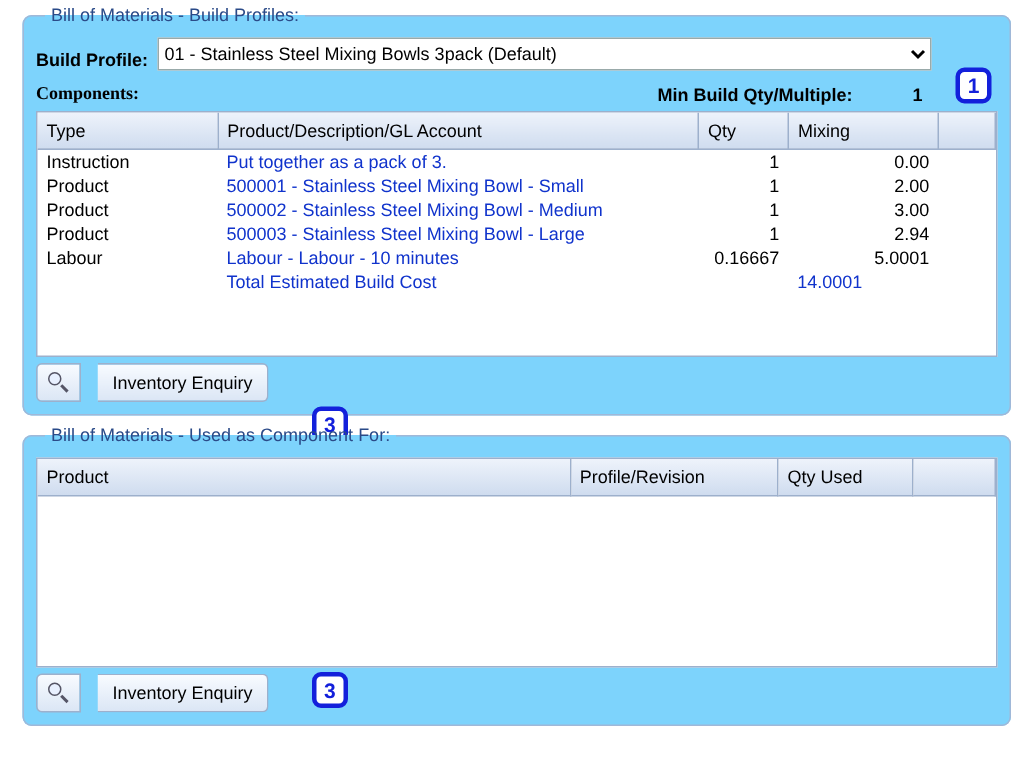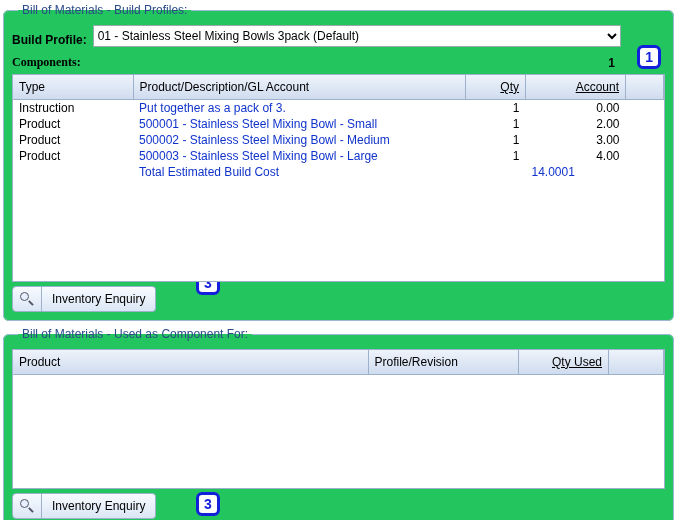--- a/index.html
+++ b/index.html
@@ -8,23 +8,23 @@
     width: 677px; height: 520px;
     font-family: Arial, sans-serif;
     font-size: 12px;
     background: #fff;
     color: #000;
   }
   .page { padding: 3px; }
   fieldset.group {
     border: 1px solid #a0b8d8;
     border-radius: 6px;
-    margin: 0 0 6px 0;
+    margin: 0 0 6px 12px;
     padding: 8px 8px 8px 8px;
-    background: #22c55e;
+    background: #7dd3fc;
     position: relative;
   }
   fieldset.group > legend {
     color: #2a4a88;
     font-size: 12px;
     padding: 0 4px;
     margin-left: 6px;
   }
   .profile-row {
     display: flex;
@@ -65,21 +65,21 @@
   .annot1 { top: 28px; right: 12px; }
   .annot2 { top: 190px; left: 335px; }
   .annot3a { top: 254px; left: 192px; }
   .annot3b { bottom: 11px; left: 192px; }
   .annot4 { top: 90px; left: 335px; }
 
   
   .tbl-wrap {
     border: 1px solid #9db0cc;
     background: #fff;
-    height: 208px;
+    height: 164px;
     overflow: hidden;
     position: relative;
   }
   .tbl-wrap.small { height: 140px; }
   table.grid {
     width: 100%;
     border-collapse: collapse;
     table-layout: fixed;
   }
   table.grid thead th {
@@ -87,21 +87,21 @@
     border-right: 1px solid #9db0cc;
     border-bottom: 1px solid #9db0cc;
     text-align: left;
     font-weight: normal;
     padding: 4px 6px;
     color: #000;
     height: 24px;
     white-space: nowrap;
     overflow: hidden;
   }
-  table.grid thead th.num { text-align: right; text-decoration: underline; }
+  table.grid thead th.num { text-align: left; }
   table.grid tbody td {
     padding: 1px 6px;
     font-size: 12px;
     white-space: nowrap;
     overflow: hidden;
   }
   td.link { color: #1033cc; }
   td.num { text-align: right; }
   td.total-lbl { color: #1033cc; }
   td.total-val { color: #1033cc; text-align: left; }
@@ -114,21 +114,21 @@
   .c-tail { width: 38px; }
   
   .c-prod { width: 355px; }
   .c-rev  { width: auto; }
   .c-used { width: 90px; }
   .c-tail2{ width: 55px; }
 
   
   .btnbar {
     display: flex;
-    gap: 0;
+    gap: 11px;
     margin-top: 4px;
   }
   .btnbar button.iconbtn,
   .btnbar button.textbtn {
     height: 26px;
     background: linear-gradient(#f8fbff,#dbe6f5);
     border: 1px solid #9db0cc;
     font-size: 12px;
     cursor: pointer;
     padding: 0 10px;
@@ -174,39 +174,40 @@
     <div class="profile-row">
       <label>Build Profile:</label>
       <select style="margin-right:44px;">
         <option>01 - Stainless Steel Mixing Bowls 3pack (Default)</option>
       </select>
     </div>
 
     <div class="subheader-row">
       <span class="left">Components:</span>
       <span class="right">
+        <span>Min Build Qty/Multiple:</span>
         <span style="padding-right:50px;">1</span>
       </span>
     </div>
 
     <div class="tbl-wrap">
       <table class="grid">
         <colgroup>
           <col class="c-type">
             <col class="c-desc">
             <col class="c-qty">
             <col class="c-amt">
             <col class="c-tail">
         </colgroup>
         <thead>
           <tr>
             <th>Type</th>
             <th>Product/Description/GL Account</th>
             <th class="num">Qty</th>
-            <th class="num">Account</th>
+            <th class="num">Mixing</th>
             <th></th>
           </tr>
         </thead>
         <tbody>
           <tr>
             <td>Instruction</td>
             <td class="link">Put together as a pack of 3.</td>
             <td class="num">1</td>
             <td class="num">0.00</td>
             <td></td>
@@ -222,21 +223,28 @@
             <td>Product</td>
             <td class="link">500002 - Stainless Steel Mixing Bowl - Medium</td>
             <td class="num">1</td>
             <td class="num">3.00</td>
             <td></td>
           </tr>
           <tr>
             <td>Product</td>
             <td class="link">500003 - Stainless Steel Mixing Bowl - Large</td>
             <td class="num">1</td>
-            <td class="num">4.00</td>
+            <td class="num">2.94</td>
+            <td></td>
+          </tr>
+          <tr>
+            <td>Labour</td>
+            <td class="link">Labour - Labour - 10 minutes</td>
+            <td class="num">0.16667</td>
+            <td class="num">5.0001</td>
             <td></td>
           </tr>
           <tr>
             <td></td>
             <td class="total-lbl">Total Estimated Build Cost</td>
             <td></td>
             <td class="total-val">14.0001</td>
             <td></td>
           </tr>
         </tbody>

